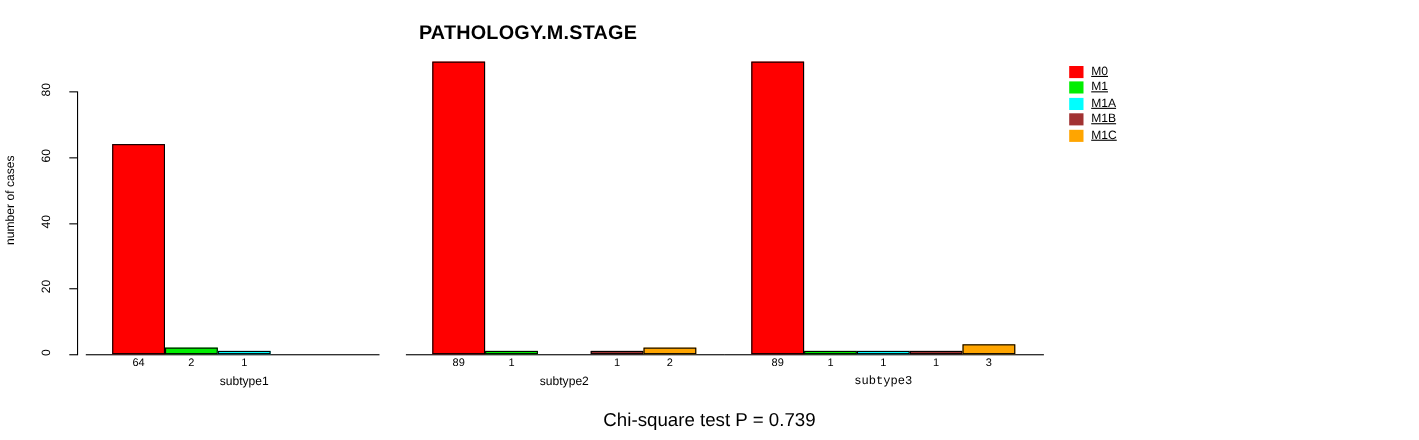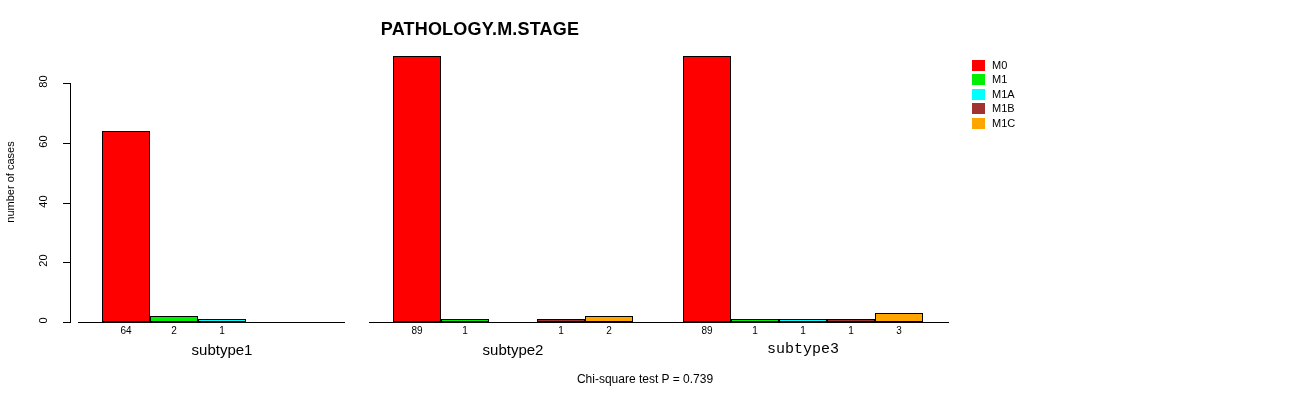--- a/index.html
+++ b/index.html
@@ -112,40 +112,41 @@
     position: absolute;
     top: 325px;
     font-size: 10px;
     text-align: center;
     line-height: 1.1;
   }
 
   .group-label {
     position: absolute;
     top: 341px;
-    font-size: 15px;
+    font-size: 11px;
     text-align: center;
     white-space: nowrap;
   }
 
   
   .footer-caption {
     position: absolute;
     top: 372px;
     left: 0;
     width: 1290px;
     text-align: center;
-    font-size: 12px;
+    font-size: 17px;
   }
 
   
   #legend {
     position: absolute;
     left: 972px;
     top: 58px;
+    text-decoration: underline;
   }
   .legend-row {
     display: flex;
     align-items: center;
     height: 14.5px;
   }
   .legend-swatch {
     width: 13px;
     height: 11px;
     margin-right: 7px;

